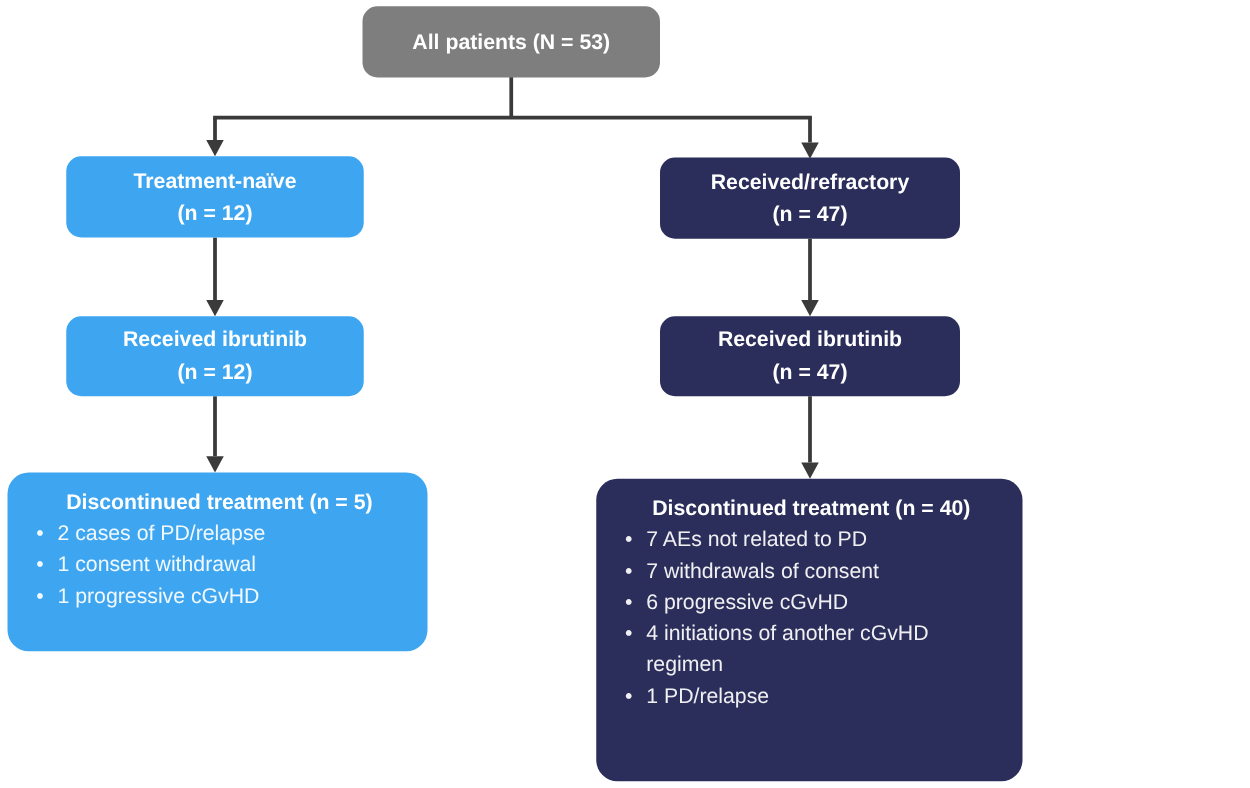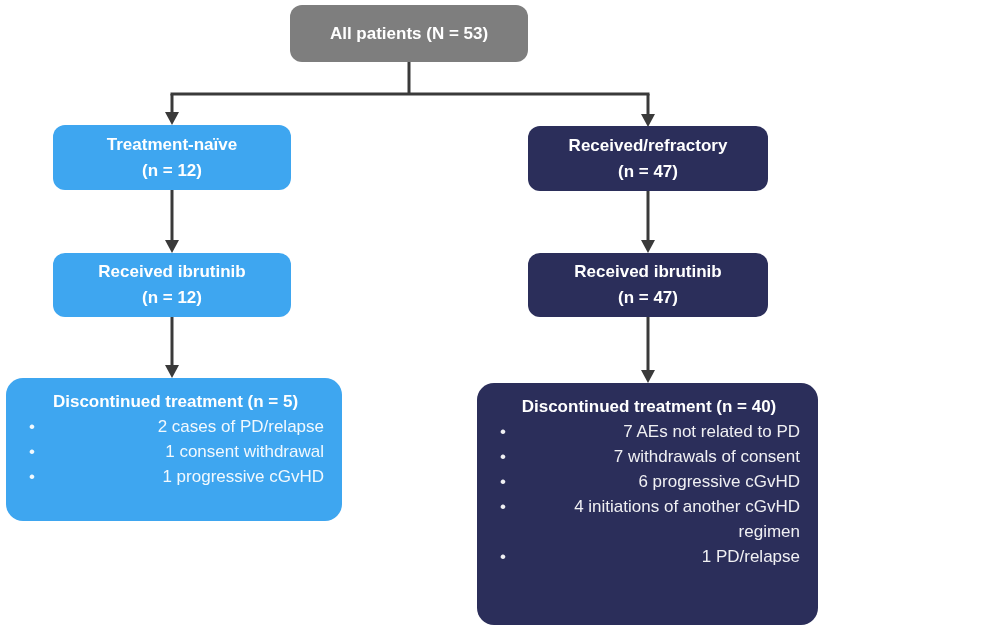--- a/index.html
+++ b/index.html
@@ -56,21 +56,20 @@
     color: #ffffff;
     text-align: center;
   }
   .detail-box ul {
     list-style: none;
     margin: 0;
     padding: 0;
     font-size: 17px;
     line-height: 25px;
     color: rgba(255, 255, 255, 0.93);
-    text-align: right;
   }
   .detail-box li {
     position: relative;
     padding-left: 19px;
   }
   .detail-box li::before {
     content: "\2022";
     position: absolute;
     left: 2px;
   }

